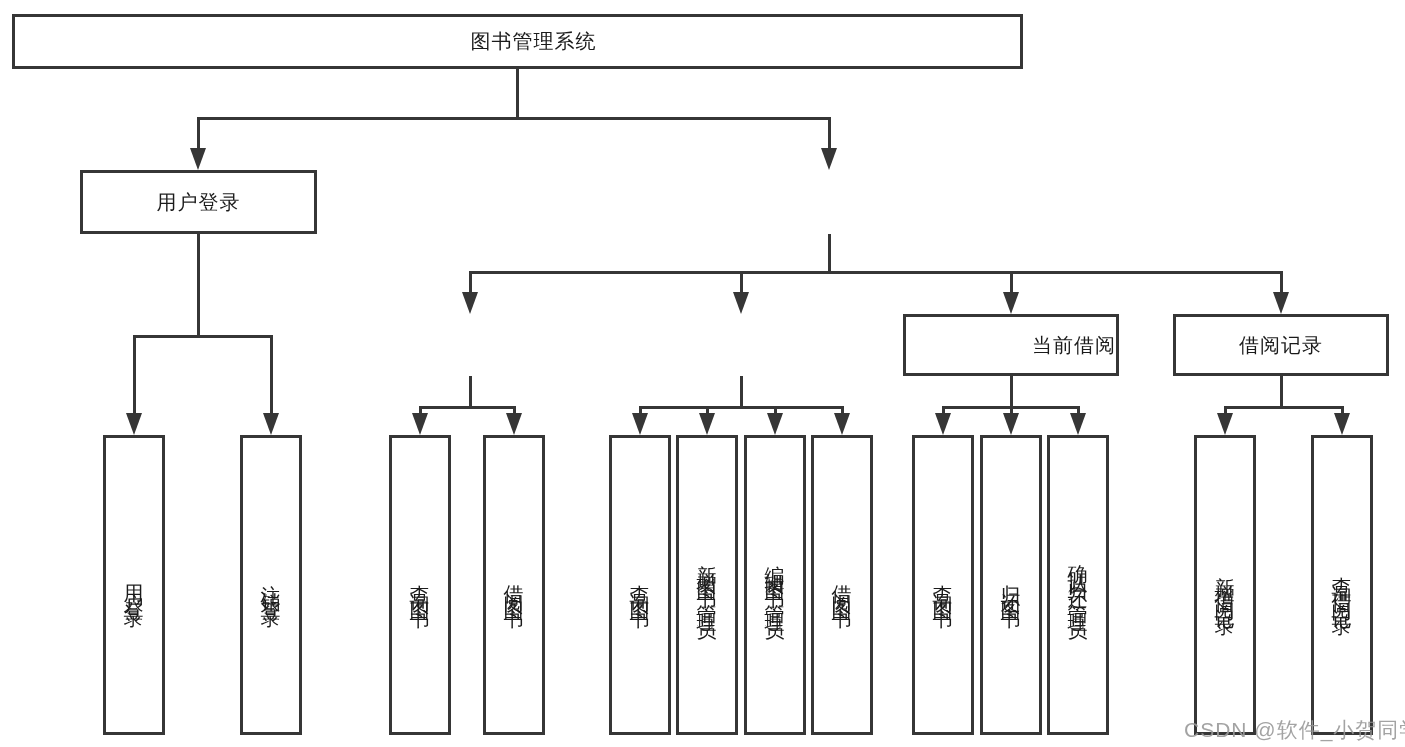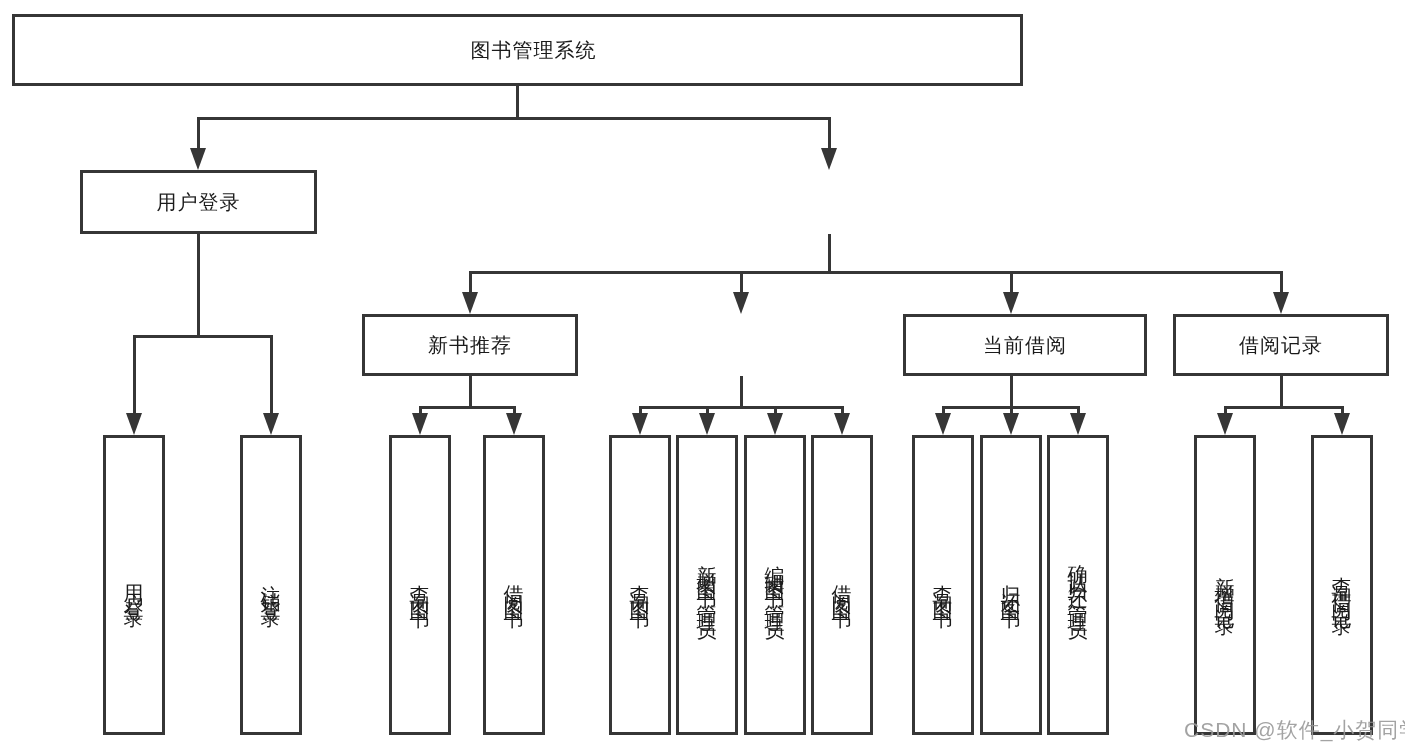--- a/index.html
+++ b/index.html
@@ -118,32 +118,29 @@
   <div class="v" style="left:1077px;top:406px;height:7px;"></div>
   <div class="a" style="left:1070px;top:413px;"></div>
 
   <div class="v" style="left:1280px;top:376px;height:33px;"></div>
   <div class="h" style="left:1224px;top:406px;width:120px;"></div>
   <div class="v" style="left:1224px;top:406px;height:7px;"></div>
   <div class="a" style="left:1217px;top:413px;"></div>
   <div class="v" style="left:1341px;top:406px;height:7px;"></div>
   <div class="a" style="left:1334px;top:413px;"></div>
 
-  <div class="box" style="left:12px;top:14px;width:1011px;height:72px;padding-left:32px;">
+  <div class="box" style="left:12px;top:14px;width:1011px;height:55px;padding-left:32px;">
     <span class="lbl">图书管理系统</span>
   </div>
 
   <div class="box" style="left:80px;top:170px;width:237px;height:64px;">
     <span class="lbl">用户登录</span>
   </div>
 
-  <div class="box" style="left:362px;top:314px;width:216px;height:62px;">
-    <span class="lbl">新书推荐</span>
-  </div>
-  <div class="box" style="left:903px;top:314px;width:244px;height:62px;">
+  <div class="box" style="left:903px;top:314px;width:216px;height:62px;justify-content:flex-end;">
     <span class="lbl">当前借阅</span>
   </div>
   <div class="box" style="left:1173px;top:314px;width:216px;height:62px;">
     <span class="lbl">借阅记录</span>
   </div>
 
   <div class="box leaf" style="left:103px;top:435px;width:62px;height:300px;">
     <span class="lbl">用户登录</span>
   </div>
   <div class="box leaf" style="left:240px;top:435px;width:62px;height:300px;">

